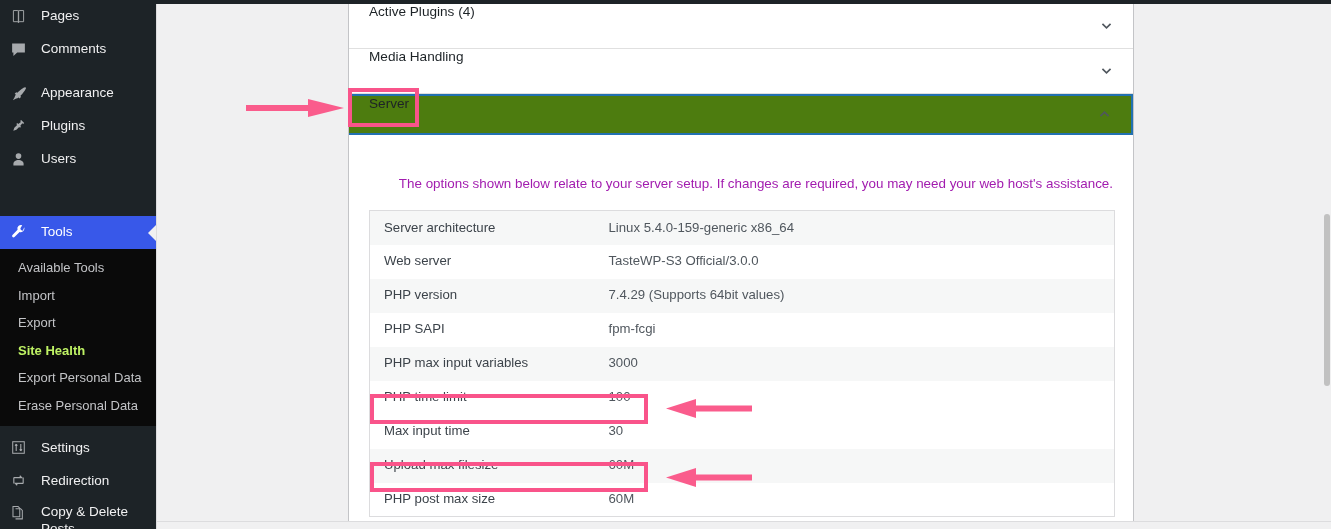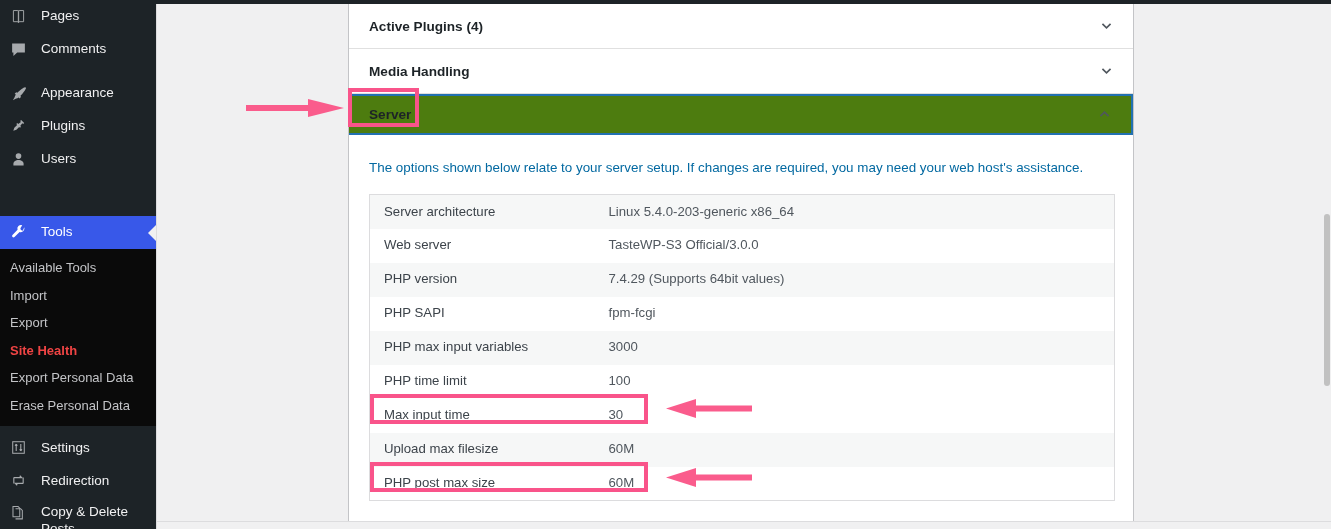--- a/index.html
+++ b/index.html
@@ -56,49 +56,49 @@
     content: "";
     position: absolute; right: -1px; top: 50%;
     margin-top: -9px;
     border-style: solid;
     border-width: 9px 9px 9px 0;
     border-color: transparent #f0f0f1 transparent transparent;
   }
 
   .menu-gap { height: 11px; }
 
-  .submenu { background: #0a0a0a; padding: 5px 0 7px 0; }
+  .submenu { background: #0a0a0a; padding: 5px 0 7px 8px; }
   .submenu-item {
     font-size: 13px;
     color: #c3c4c7;
     padding: 5px 0 5px 10px;
     line-height: 1.35;
     white-space: nowrap;
   }
-  .submenu-item.current { color: #ef4444; font-weight: bold; }
+  .submenu-item.current { color: #bef264; font-weight: bold; }
 
   .mi-icon svg { display: block; }
 
   
   .content-panel {
     position: absolute;
     left: 348px; top: 4px;
     width: 786px; height: 518px;
     background: #fff;
     border: 1px solid #c3c4c7;
     border-top: none;
     overflow: hidden;
   }
 
   .accordion-header {
     position: relative;
-    display: flex; align-items: center;
+    display: flex; 
     height: 45px;
     padding: 0 46px 0 20px;
-    font-size: 13.6px; font-weight: bold;
+    font-size: 13.6px; font-weight: normal;
     color: #1d2327;
     background: #fff;
     border-bottom: 1px solid #e0e0e0;
     cursor: pointer;
   }
   .accordion-header.open {
     background: #4d7c0f;
     border: 2px solid #2271b1;
     border-left: none;
     border-right: 2px solid #2271b1;
@@ -107,23 +107,24 @@
   .chev {
     position: absolute; right: 20px; top: 50%;
     width: 13px; height: 13px; margin-top: -7px;
     color: #50575e;
   }
   .chev svg { display: block; width: 13px; height: 13px; }
 
   .accordion-body { padding: 0 20px; background: #fff; }
   .panel-desc {
     font-size: 13.4px;
-    color: #0369a1;
-    padding: 23px 0 16px 0;
+    color: #a21caf;
+    padding: 39px 0 16px 0;
     line-height: 1.5;
+    text-align: right;
   }
 
   .info-table {
     width: 746px;
     border-collapse: collapse;
     border: 1px solid #dcdcde;
     font-size: 13.2px;
   }
   .info-table tr { height: 34px; }
   .info-table tr.odd { background: #f6f7f7; }
@@ -314,21 +315,21 @@
       </span>
     </div>
 
     <div class="accordion-body">
       <p class="panel-desc">The options shown below relate to your server setup. If changes are required, you may need your web host's assistance.</p>
 
       <table class="info-table">
         <tbody>
           <tr class="odd">
             <td class="label">Server architecture</td>
-            <td class="value">Linux 5.4.0-203-generic x86_64</td>
+            <td class="value">Linux 5.4.0-159-generic x86_64</td>
           </tr>
           <tr class="even">
             <td class="label">Web server</td>
             <td class="value">TasteWP-S3 Official/3.0.0</td>
           </tr>
           <tr class="odd">
             <td class="label">PHP version</td>
             <td class="value">7.4.29 (Supports 64bit values)</td>
           </tr>
           <tr class="even">

